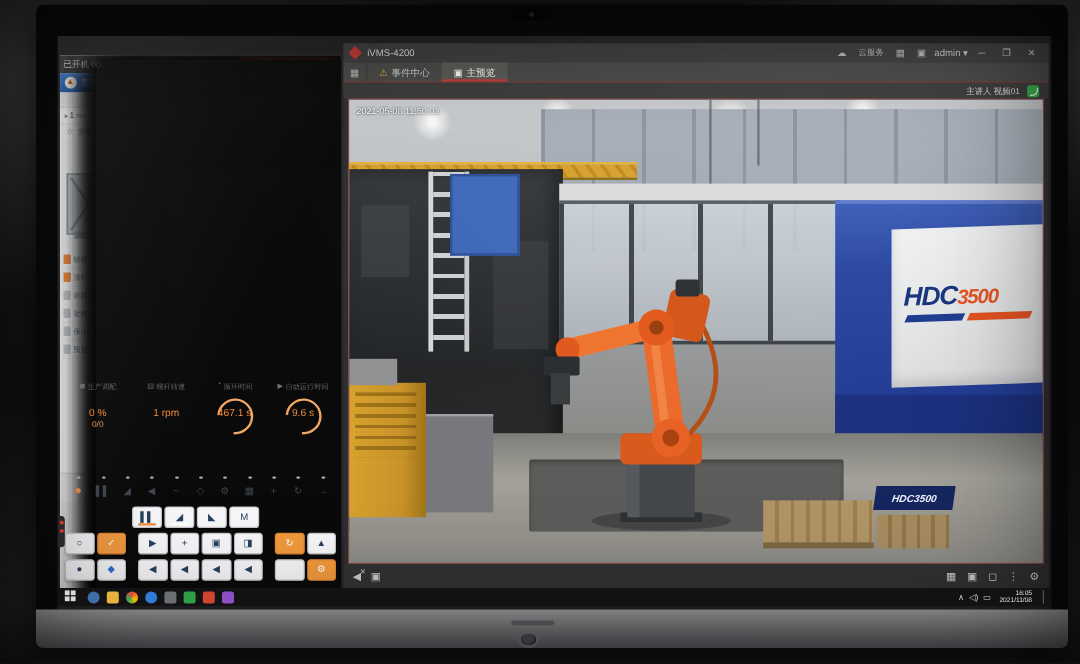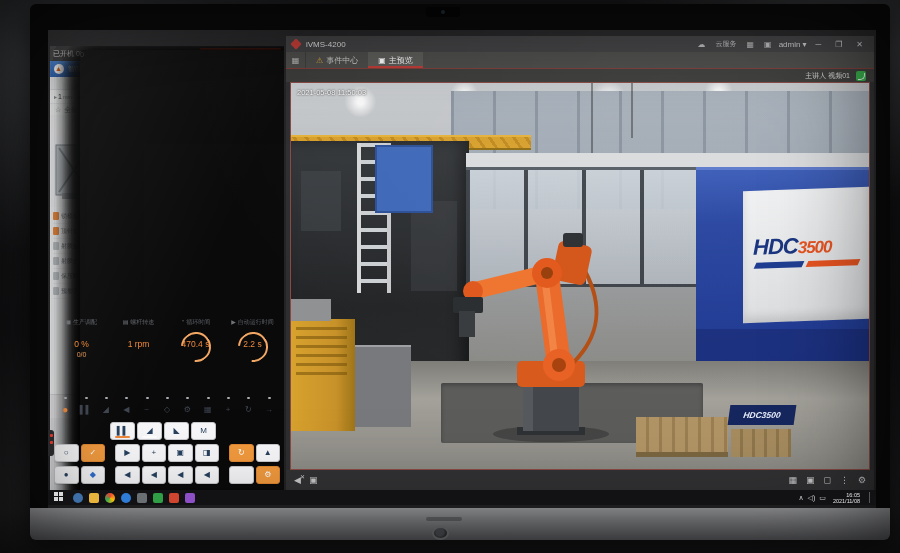--- a/index.html
+++ b/index.html
@@ -407,29 +407,29 @@
                 <span>螺杆转速</span>
               </div>
             <div class="sv">1 rpm</div>
           </div>
           <div class="scell">
             <div class="sh">
                 <i>◔</i>
                 <span>循环时间</span>
               </div>
             <span class="arc"></span>
-            <div class="sv">470.4 s</div>
+            <div class="sv">467.1 s</div>
           </div>
           <div class="scell">
             <div class="sh">
                 <i>▶</i>
                 <span>自动运行时间</span>
               </div>
             <span class="arc"></span>
-            <div class="sv">2.2 s</div>
+            <div class="sv">9.6 s</div>
           </div>
         </div>
 
         <div class="hmi-spacer"></div>
 
         <div class="hmi-tabs">
           <span class="tb dot">●</span>
           <span class="tb">▌▌</span>
           <span class="tb">◢</span>
           <span class="tb">◀</span>

